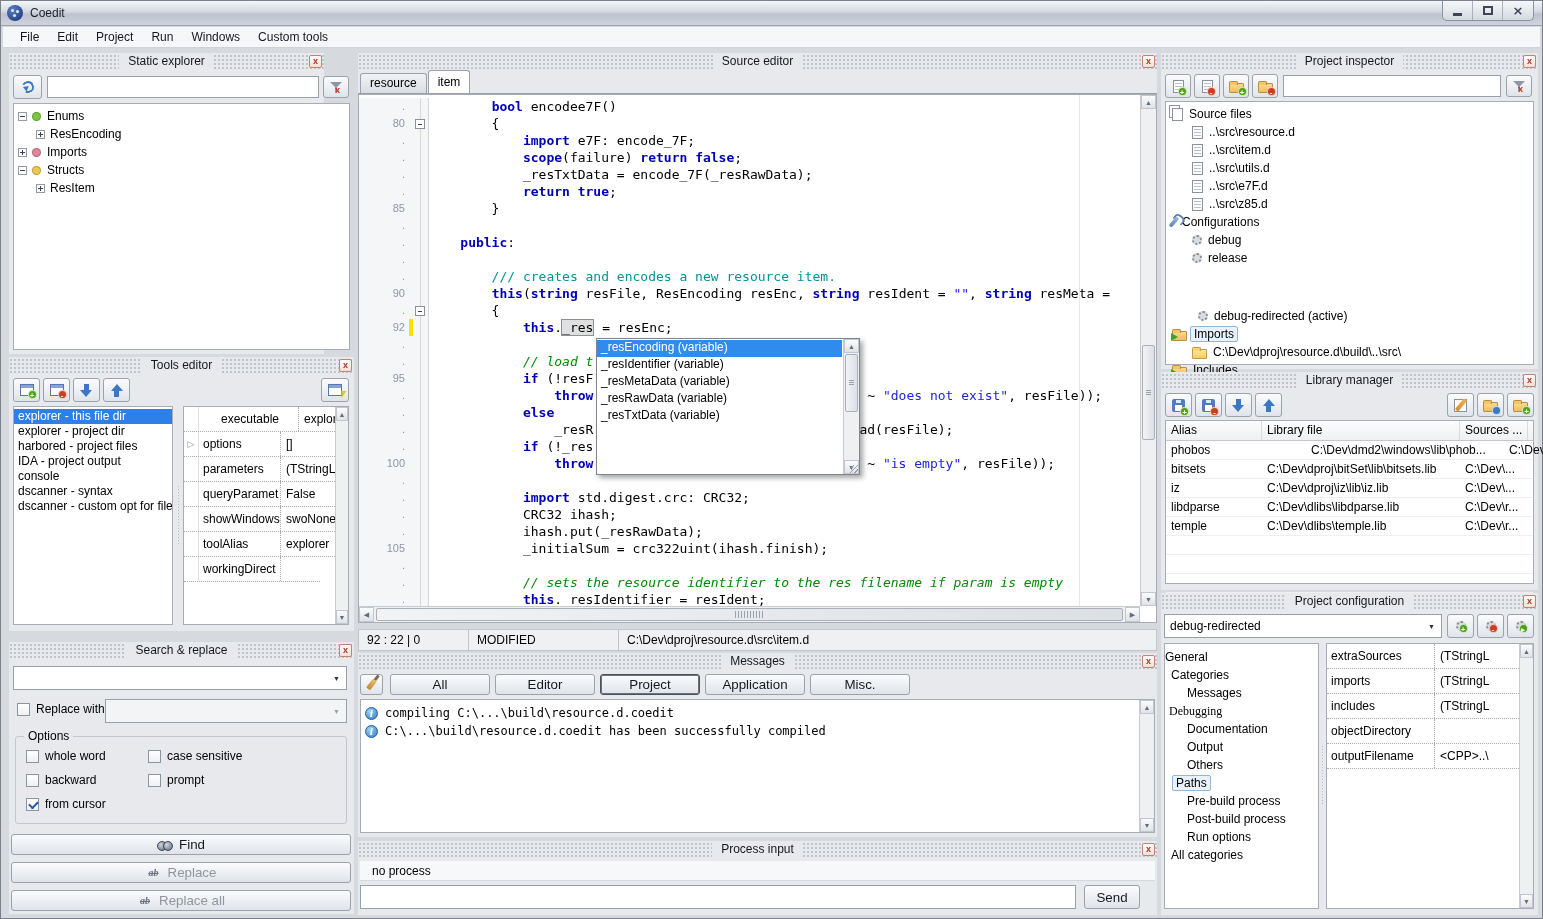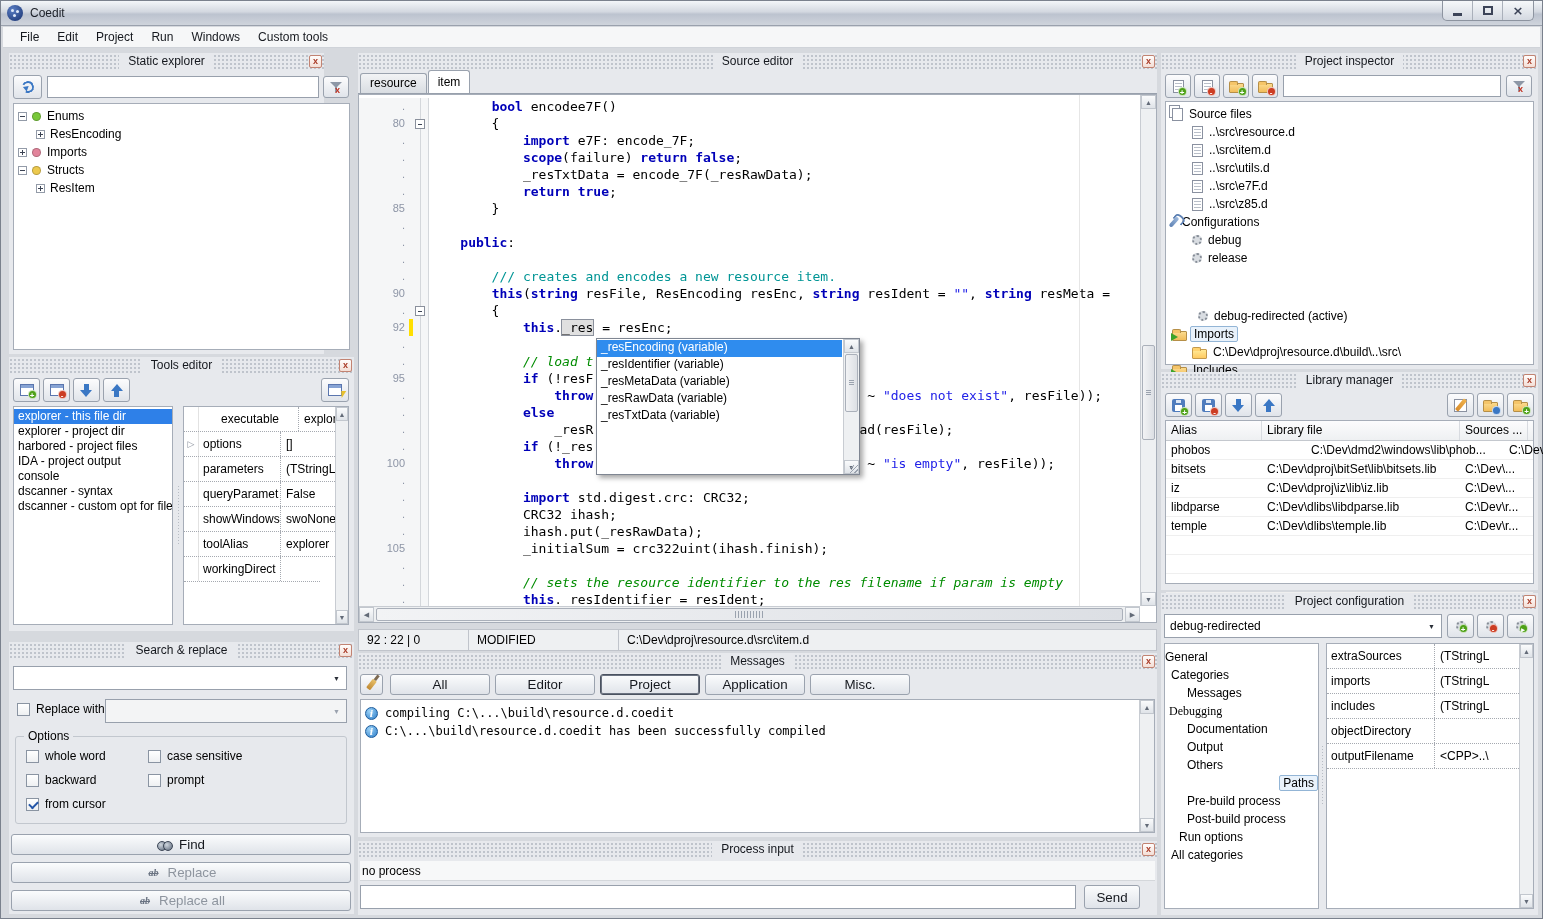--- a/index.html
+++ b/index.html
@@ -580,21 +580,21 @@
         <div class="sarrow dn">▼</div>
       </div>
     </div>
   </div>
 
   <div class="panel" style="left:357px;top:840px;width:799px;height:74px">
     <div class="phead">
       <span class="ht">Process input</span>
       <span class="pclose"></span>
     </div>
-    <div style="position:absolute;left:2px;top:20px;width:795px;height:20px;background:#f7f8f9;border-bottom:1px solid #d4d7db;line-height:20px;padding-left:2px">no process</div>
+    <div style="position:absolute;left:2px;top:20px;width:795px;height:20px;background:#f7f8f9;border-bottom:1px solid #d4d7db;line-height:20px;padding-left:12px">no process</div>
     <div style="position:absolute;left:2px;top:44px;width:716px;height:24px" class="combo">
         <input class="field" style="left: 0px; top: 0px; width: 714px; height: 22px; border: none;">
       </div>
     <button class="btn" style="position:absolute;left:726px;top:44px;width:56px;height:24px">
         <span>Send</span>
       </button>
   </div>
 
   <div class="panel" style="left:1160px;top:52px;width:377px;height:316px">
     <div class="phead">
@@ -795,30 +795,30 @@
         </div>
         <div class="trow" style="padding-left: 22px;">
           <span>Documentation</span>
         </div>
         <div class="trow" style="padding-left: 22px;">
           <span>Output</span>
         </div>
         <div class="trow" style="padding-left: 22px;">
           <span>Others</span>
         </div>
-        <div class="trow" style="padding-left: 29px; justify-content: flex-end;">
+        <div class="trow" style="padding-left: 10px;">
           <span class="softsel">Paths</span>
         </div>
         <div class="trow" style="padding-left: 22px;">
           <span>Pre-build process</span>
         </div>
         <div class="trow" style="padding-left: 22px;">
           <span>Post-build process</span>
         </div>
-        <div class="trow" style="padding-left: 14px;">
+        <div class="trow" style="padding-left: 22px;">
           <span>Run options</span>
         </div>
         <div class="trow" style="padding-left: 6px;">
           <span>All categories</span>
         </div>
       </div>
     <div style="position:absolute;left:159px;top:50px;width:5px;height:266px;background:repeating-linear-gradient(#b7bcc4 0 1px,transparent 1px 3px) center/1px 60px no-repeat"></div>
     <div class="grid" id="cfg-grid" style="left:165px;top:50px;width:208px;height:266px">
       <div class="vscroll" style="width:14px">
         <div class="sarrow up">▲</div>

